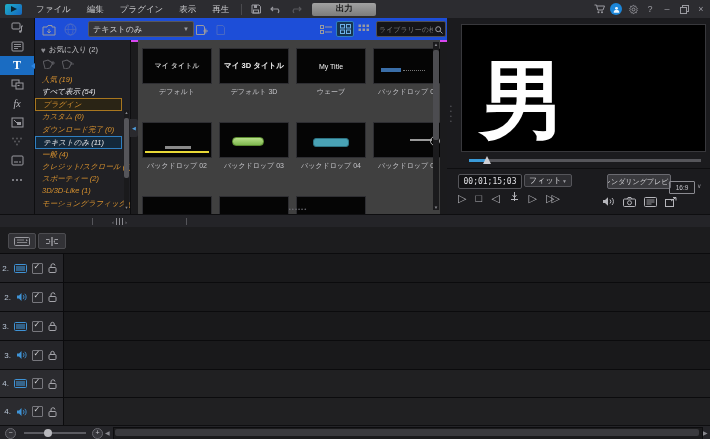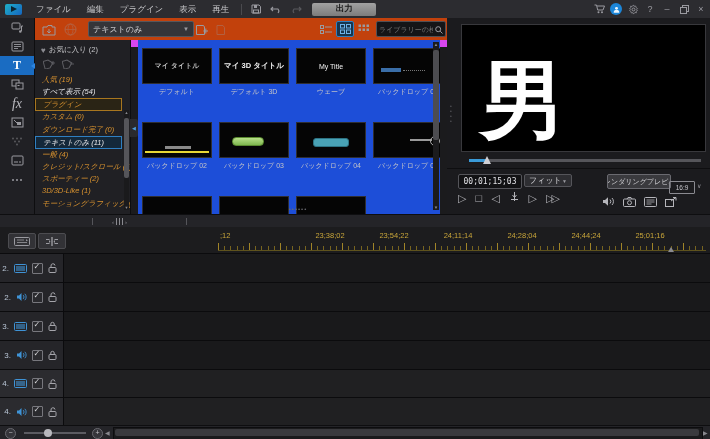--- a/index.html
+++ b/index.html
@@ -28,25 +28,25 @@
   .avatar-dot{width:11px;height:11px;border-radius:50%;background:#1c86d8;display:flex;align-items:center;justify-content:center;}
 
   
   .roomstrip{position:absolute;left:0;top:18px;width:34px;height:196px;background:#202024;border-right:1px solid #0d0d0f;}
   .room{width:34px;height:19px;display:flex;align-items:center;justify-content:center;color:#9a9aa0;}
   .room svg{display:block;}
   .room.sel{background:#1a6cc2;color:#fff;position:relative;}
   .room.sel .roomT{font-family:"Liberation Serif","DejaVu Serif",serif;font-weight:bold;font-size:12px;color:#fff;}
   .room.sel::after{content:"";position:absolute;right:-1px;top:6.5px;border-right:4px solid #2c84e0;
       border-top:3px solid transparent;border-bottom:3px solid transparent;}
-  .room .fx{font-style:italic;font-size:14px;color:#b9b9bf;font-family:"Liberation Serif","DejaVu Serif",serif;text-align:center;}
+  .room .fx{font-style:italic;font-size:10px;color:#b9b9bf;font-family:"Liberation Serif","DejaVu Serif",serif;text-align:center;}
   .room.dim{opacity:.45;}
 
   
-  .libbar{position:absolute;left:35px;top:18px;width:412px;height:22px;background:#c2410c;border-bottom:7px solid #d946ef;}
+  .libbar{position:absolute;left:35px;top:18px;width:412px;height:22px;background:#1d4ed8;border-bottom:2px solid #d946ef;}
   .libbar .ic{position:absolute;top:4px;color:#9a9aa0;}
   .dropdown{position:absolute;left:53px;top:3px;width:96px;height:14px;background:#353539;border:1px solid #57575c;
       border-radius:2px;font-size:8px;color:#d5d5d8;display:flex;align-items:center;padding:0 4px;}
   .dropdown .caret{margin-left:auto;font-size:6px;color:#9a9aa0;}
   .viewbtn{position:absolute;top:3px;width:16px;height:14px;border:1px solid transparent;border-radius:2px;
       display:flex;align-items:center;justify-content:center;color:#9a9aa0;}
   .viewbtn.sel{border-color:#2f7fc1;background:#17354d;color:#6db2e8;}
   .searchbox{position:absolute;left:341px;top:3px;width:68px;height:14px;background:#151517;border:1px solid #505055;
       border-radius:2px;display:flex;align-items:center;}
   .searchbox input{flex:1;min-width:0;background:transparent;border:0;outline:none;color:#bbb;font-size:7px;
@@ -63,21 +63,21 @@
   .cat.white{color:#e3e3e6;}
   .cat.sel-orange{border:1px solid #a8761f;background:#2a2415;height:11px;line-height:11px;margin-right:8px;}
   .cat.sel-blue{border:1px solid #2f7fc1;background:#14283a;height:11px;line-height:11px;margin-right:8px;color:#e3e3e6;}
   .cat-scroll{position:absolute;right:1px;top:70px;width:5px;height:100px;background:#1a1a1c;}
   .cat-scroll .thumb{position:absolute;left:0;top:8px;width:5px;height:60px;background:#55555a;border-radius:2px;}
   .cat-scroll .ar{position:absolute;left:0;width:5px;font-size:4px;color:#88888e;text-align:center;}
   .collapse-tab{position:absolute;left:130px;top:119px;width:8px;height:18px;background:#2a2a2e;border-radius:0 2px 2px 0;
       display:flex;align-items:center;justify-content:center;color:#4f9fe0;font-size:5px;}
 
   
-  .thumbs{position:absolute;left:138px;top:40px;width:302px;height:174px;background:#1d4ed8;overflow:hidden;}
+  .thumbs{position:absolute;left:138px;top:40px;width:302px;height:174px;background:#404040;overflow:hidden;}
   .cell{position:absolute;width:70px;}
   .cell .pic{width:70px;height:36px;background:#050505;border:1px solid #2e2e32;box-sizing:border-box;
       display:flex;align-items:center;justify-content:center;position:relative;overflow:hidden;}
   .cell .pic .ttext{color:#f2f2f2;font-size:7px;}
   .cell .pic .ttext.bold{font-weight:bold;font-size:7.5px;}
   .cell .cap{margin-top:3px;text-align:center;font-size:7px;color:#c4c4c8;white-space:nowrap;}
   .bd01 .deco{position:absolute;left:7px;bottom:11px;width:20px;height:4px;background:#3a6ea8;}
   .bd01 .deco::after{content:"";position:absolute;left:22px;top:2px;width:22px;border-top:1px dotted #777;}
   .bd02 .deco{position:absolute;left:2px;bottom:4px;right:2px;height:2px;background:#e8d836;}
   .bd02 .deco::before{content:"";position:absolute;left:20px;top:-5px;width:26px;height:3px;background:#8a8a8a;}
@@ -536,31 +536,20 @@
         </svg>
     </div>
     <div class="tl-toolbar-btn" style="left:38px">
       <svg width="14" height="9" viewBox="0 0 14 9">
           <path d="M7 0v9" stroke="#c5c5ca"></path>
           <path d="M1 2.5h3.5M1 6.5h3.5M9.5 2.5H13M9.5 6.5H13" stroke="#9a9aa0"></path>
           <path d="M5.5 4.5L4 3v3zM8.5 4.5L10 3v3z" fill="#9a9aa0"></path>
         </svg>
     </div>
 
-    <div class="ruler">
-      <span class="lbl edge" style="left:2px">;12</span>
-      <span class="lbl" style="left:112px">23;38;02</span>
-      <span class="lbl" style="left:176px">23;54;22</span>
-      <span class="lbl" style="left:240px">24;11;14</span>
-      <span class="lbl" style="left:304px">24;28;04</span>
-      <span class="lbl" style="left:368px">24;44;24</span>
-      <span class="lbl" style="left:432px">25;01;16</span>
-      <div class="ticks"></div>
-      <div class="endmark"></div>
-    </div>
 
     <div class="tracks">
 
       <div class="track-row" style="top:0;height:29px">
         <div class="track-head">
           <span class="tnum">2.</span>
           <span class="ticon">
               <svg width="13" height="9" viewBox="0 0 13 9">
                 <rect x="0.5" y="0.5" width="12" height="8" rx="1" fill="none" stroke="#3f93d6"></rect>
                 <rect x="2" y="2" width="9" height="5" fill="#3f93d6" opacity=".55"></rect>

